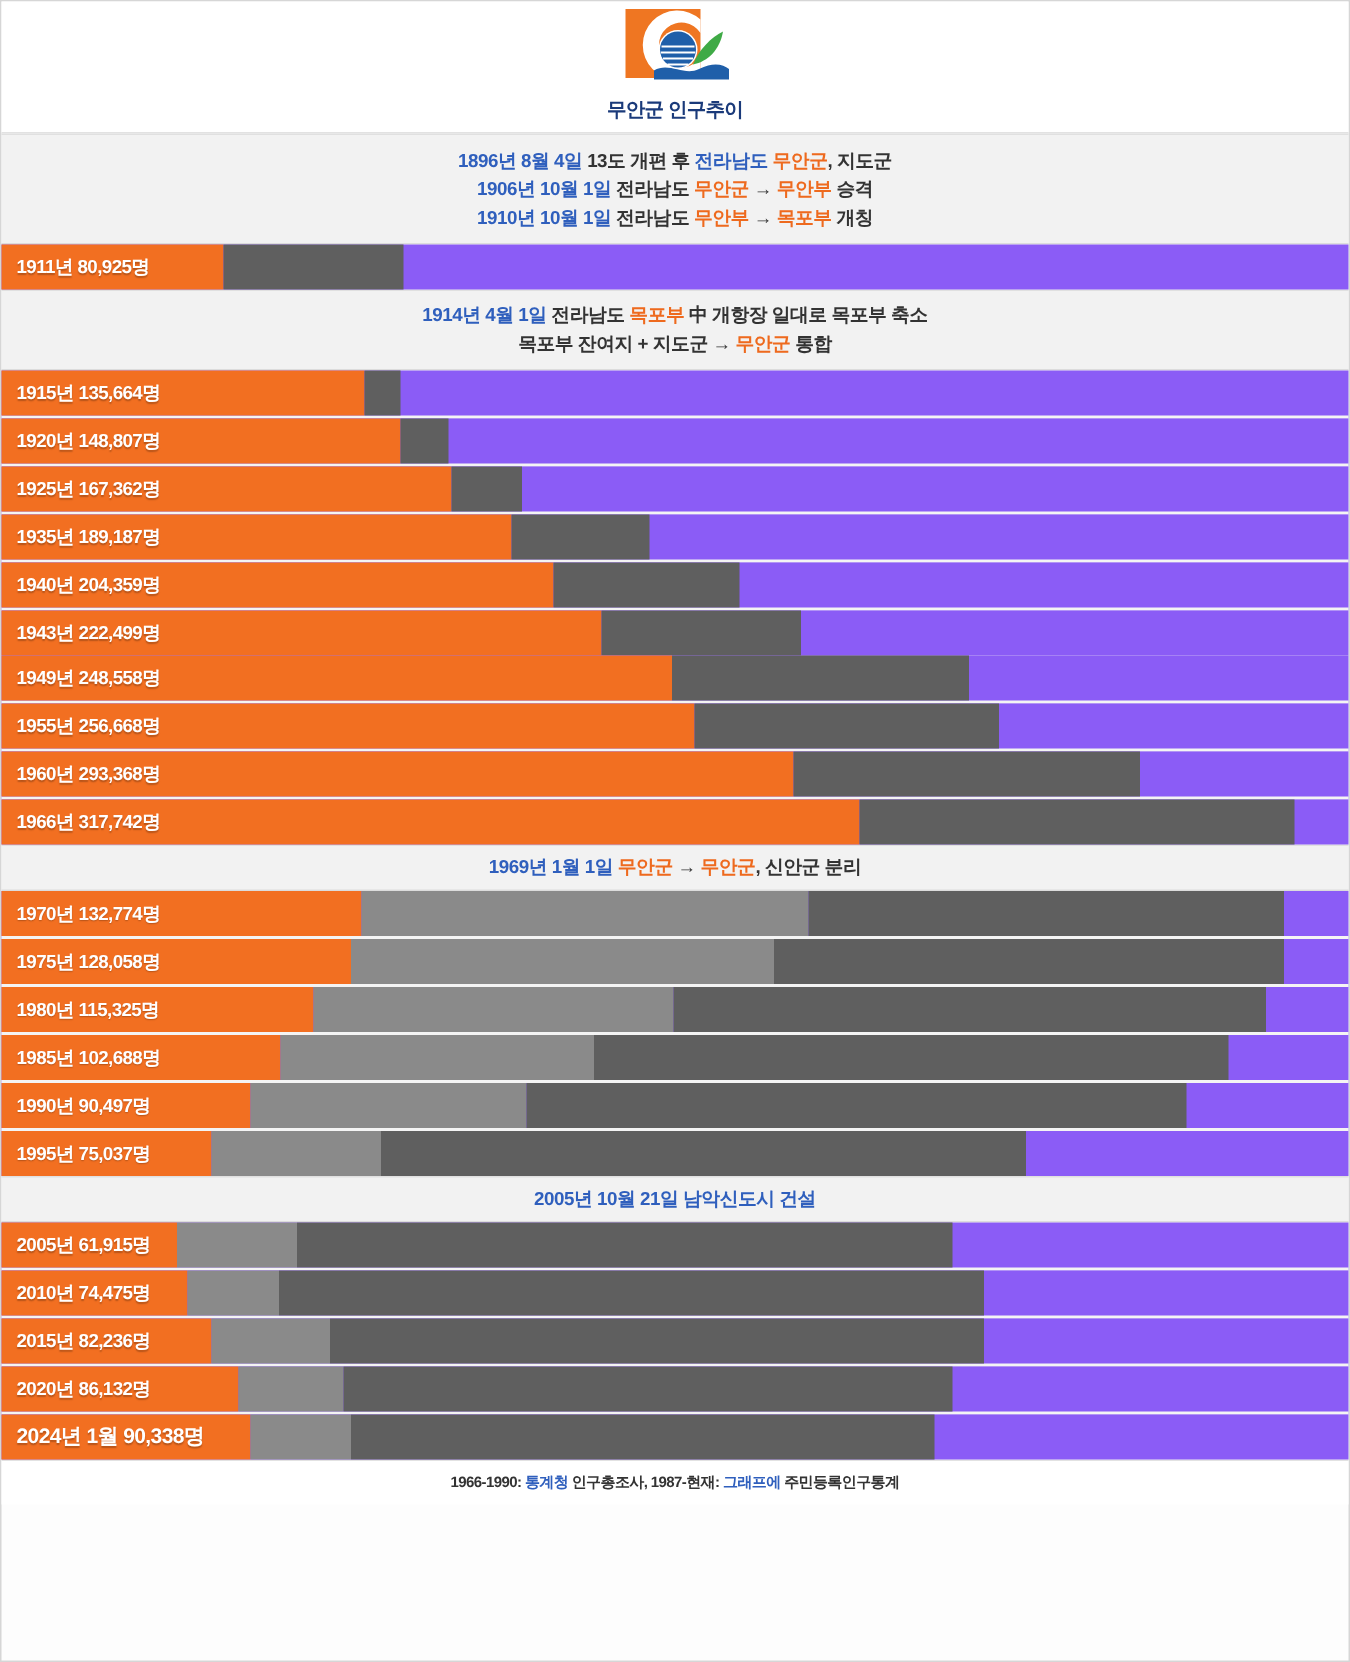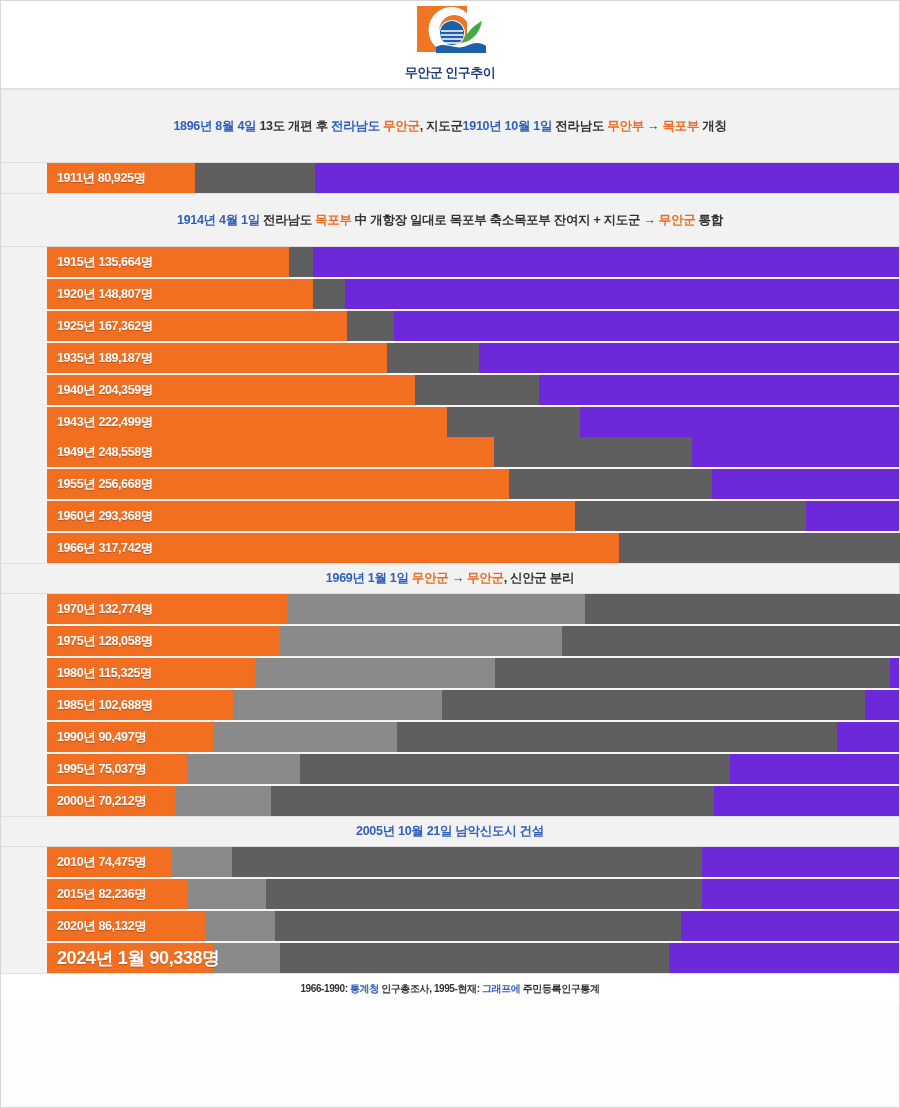--- a/index.html
+++ b/index.html
@@ -12,38 +12,38 @@
   .page{width:900px;height:1108px;position:relative;box-sizing:border-box;border:1px solid #d6d6d6;background:#fdfdfd;}
 
   
   .header{height:88px;background:#ffffff;display:flex;flex-direction:column;align-items:center;justify-content:flex-start;padding-top:4px;box-sizing:border-box;border-bottom:1px solid #e2e2e2;}
   .emblem{width:92px;height:58px;position:relative;}
   .emblem svg{display:block;}
   .header-title{font-size:13px;font-weight:bold;color:#1a3a7a;letter-spacing:-0.5px;margin-top:1px;}
 
   
   .note-band{background:#f2f2f2;border-top:1px solid #e0e0e0;border-bottom:1px solid #dcdcdc;
-    display:flex;align-items:center;justify-content:center;}
+    display:flex;flex-direction:column;align-items:center;justify-content:center;}
   .note-line{font-size:12.5px;line-height:19px;color:#333333;font-weight:bold;letter-spacing:-0.3px;white-space:nowrap;}
   .b{color:#2f5fbd;}
   .o{color:#ee6a1e;}
   .k{color:#333333;}
 
   
   .bars{background:#f2f2f2;}
-  .row{position:relative;height:30px;background:#6d28d9;border-bottom:2px solid #f4f4f4;margin-left:46px;}
+  .row{position:relative;height:30px;background:#8b5cf6;border-bottom:2px solid #f4f4f4;}
   .row:last-child{border-bottom:none;}
   .seg{position:absolute;top:0;height:100%;}
   .seg-orange{background:#f26f21;left:0;}
   .seg-mid{background:#8a8a8a;}
   .seg-dark{background:#5f5f5f;}
   .row-label{position:absolute;left:10px;top:0;height:100%;display:flex;align-items:center;
     font-size:12.5px;font-weight:bold;color:#ffffff;letter-spacing:-0.4px;white-space:nowrap;z-index:5;
     text-shadow:0 1px 1px rgba(0,0,0,.25);}
-  .row-label.big{font-size:18px;}
+  .row-label.big{font-size:14px;}
 
   
   .footer{background:#ffffff;border-top:1px solid #e2e2e2;padding:7px 0 6px;text-align:center;}
   .foot-line{font-size:10.5px;line-height:16px;color:#333333;font-weight:bold;letter-spacing:-0.4px;white-space:nowrap;}
   .foot-line.second{font-size:10px;}
 </style>
 </head>
 <body>
 
 <div class="page">
@@ -58,20 +58,21 @@
         <path d="M37 26 h22 M36.5 30 h23 M38 34 h20 M41 38 h14" stroke="#ffffff" stroke-width="1.3" fill="none"></path>
         <path d="M78 16 C70 20 62 28 58 38 C68 36 76 28 78 16 Z" fill="#3faa46"></path>
         <path d="M32 42 C42 36 52 46 62 41 C72 36 78 38 82 41 L82 48 L32 48 Z" fill="#1f5fa9"></path>
       </svg>
     </div>
     <div class="header-title">무안군 인구추이</div>
   </div>
 
   <div class="note-band" style="height:72px;">
     <div class="note-line"><span class="b">1896년 8월 4일 </span><span class="k">13도 개편 후 </span><span class="b">전라남도 </span><span class="o">무안군</span><span class="k">, 지도군</span></div>
+    <div class="note-line"><span class="b">1906년 10월 1일 </span><span class="k">전라남도 </span><span class="o">무안군</span><span class="k"> → </span><span class="o">무안부</span><span class="k"> 승격</span></div>
     <div class="note-line"><span class="b">1910년 10월 1일 </span><span class="k">전라남도 </span><span class="o">무안부</span><span class="k"> → </span><span class="o">목포부</span><span class="k"> 개칭</span></div>
   </div>
 
   <div class="bars">
       <div class="row">
         <div class="seg seg-orange" style="left: 0px; width: 148px;"></div>
         <div class="seg seg-dark" style="left: 148px; width: 120px;"></div>
         <div class="row-label">1911년 80,925명</div>
       </div>
     </div>
@@ -172,33 +173,33 @@
         <div class="seg seg-mid" style="left: 166px; width: 184px;"></div>
         <div class="seg seg-dark" style="left: 350px; width: 440px;"></div>
         <div class="row-label">1990년 90,497명</div>
       </div>
       <div class="row">
         <div class="seg seg-orange" style="left: 0px; width: 140px;"></div>
         <div class="seg seg-mid" style="left: 140px; width: 113px;"></div>
         <div class="seg seg-dark" style="left: 253px; width: 430px;"></div>
         <div class="row-label">1995년 75,037명</div>
       </div>
-      <div class="row">
-        <div class="seg seg-orange" style="left: 0px; width: 128px;"></div>
-        <div class="seg seg-mid" style="left: 128px; width: 96px;"></div>
-        <div class="seg seg-dark" style="left: 224px; width: 443px;"></div>
-        <div class="row-label">2000년 70,212명</div>
-      </div>
     </div>
 
   <div class="note-band" style="height:29px;">
     <div class="note-line"><span class="b">2005년 10월 21일 남악신도시 건설</span></div>
   </div>
 
   <div class="bars">
+      <div class="row">
+        <div class="seg seg-orange" style="left: 0px; width: 117px;"></div>
+        <div class="seg seg-mid" style="left: 117px; width: 80px;"></div>
+        <div class="seg seg-dark" style="left: 197px; width: 437px;"></div>
+        <div class="row-label">2005년 61,915명</div>
+      </div>
       <div class="row">
         <div class="seg seg-orange" style="left: 0px; width: 124px;"></div>
         <div class="seg seg-mid" style="left: 124px; width: 61px;"></div>
         <div class="seg seg-dark" style="left: 185px; width: 470px;"></div>
         <div class="row-label">2010년 74,475명</div>
       </div>
       <div class="row">
         <div class="seg seg-orange" style="left: 0px; width: 140px;"></div>
         <div class="seg seg-mid" style="left: 140px; width: 79px;"></div>
         <div class="seg seg-dark" style="left: 219px; width: 436px;"></div>
@@ -212,16 +213,16 @@
       </div>
       <div class="row">
         <div class="seg seg-orange" style="left: 0px; width: 166px;"></div>
         <div class="seg seg-mid" style="left: 166px; width: 67px;"></div>
         <div class="seg seg-dark" style="left: 233px; width: 389px;"></div>
         <div class="row-label big">2024년 1월 90,338명</div>
       </div>
     </div>
 
   <div class="footer">
-    <div class="foot-line second"><span class="k">1966-1990: </span><span class="b">통계청</span><span class="k"> 인구총조사, 1995-현재: </span><span class="b">그래프에</span><span class="k"> 주민등록인구통계</span></div>
+    <div class="foot-line second"><span class="k">1966-1990: </span><span class="b">통계청</span><span class="k"> 인구총조사, 1987-현재: </span><span class="b">그래프에</span><span class="k"> 주민등록인구통계</span></div>
   </div>
 
 </div>
 
 </body></html>

